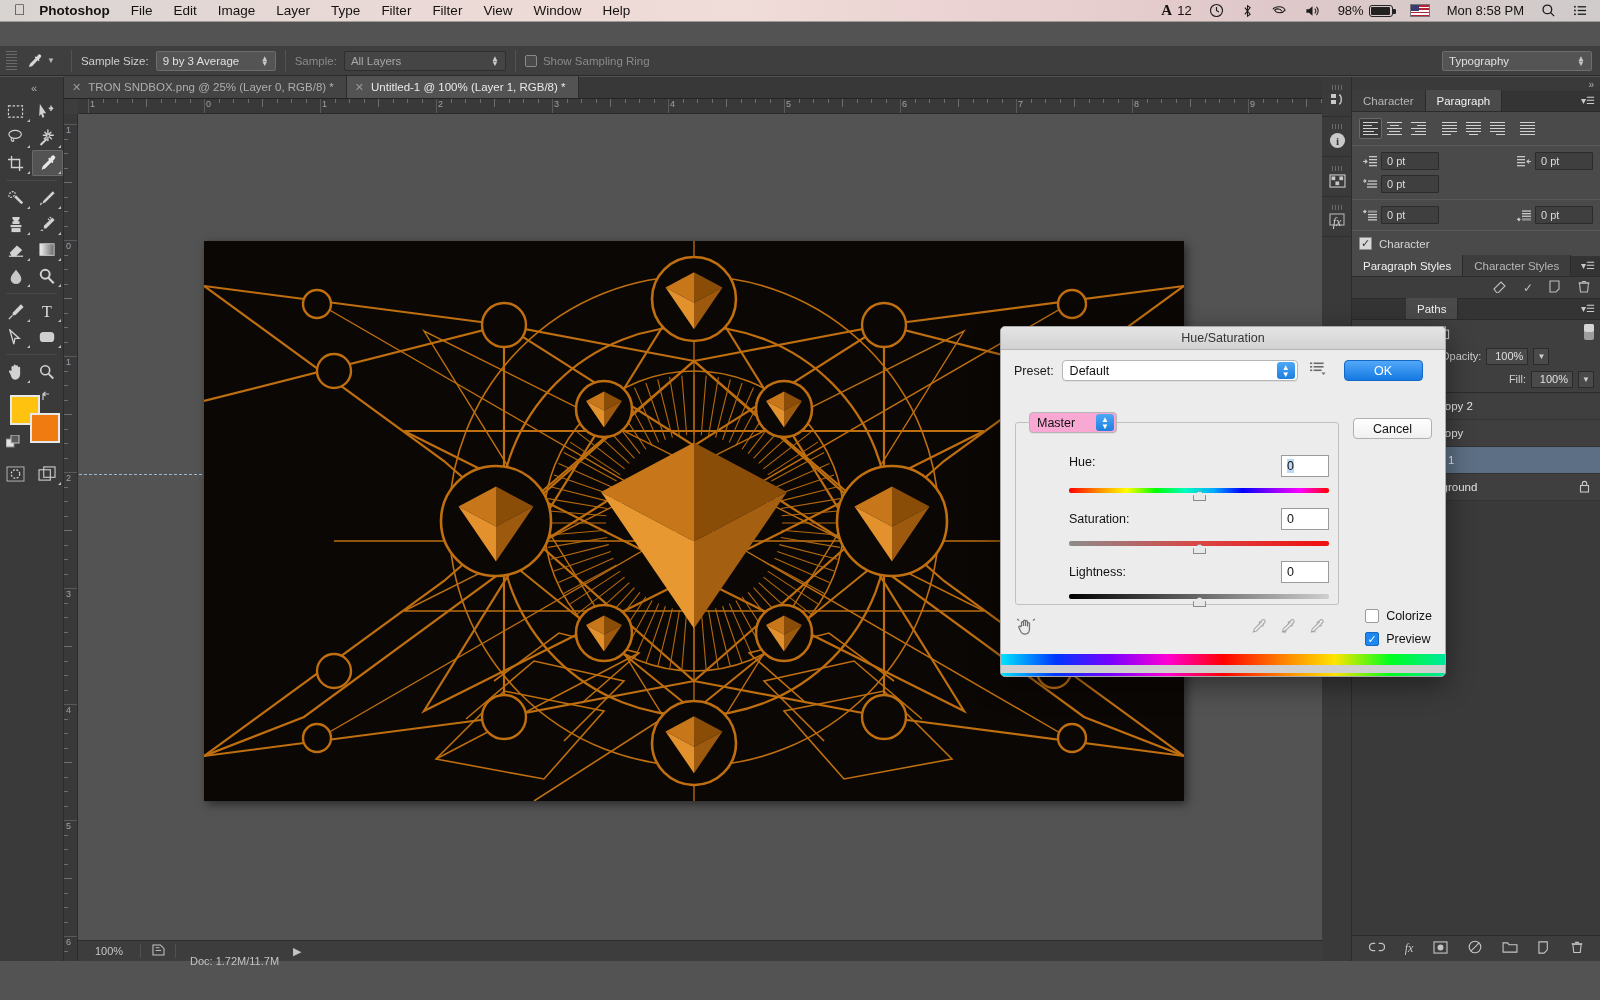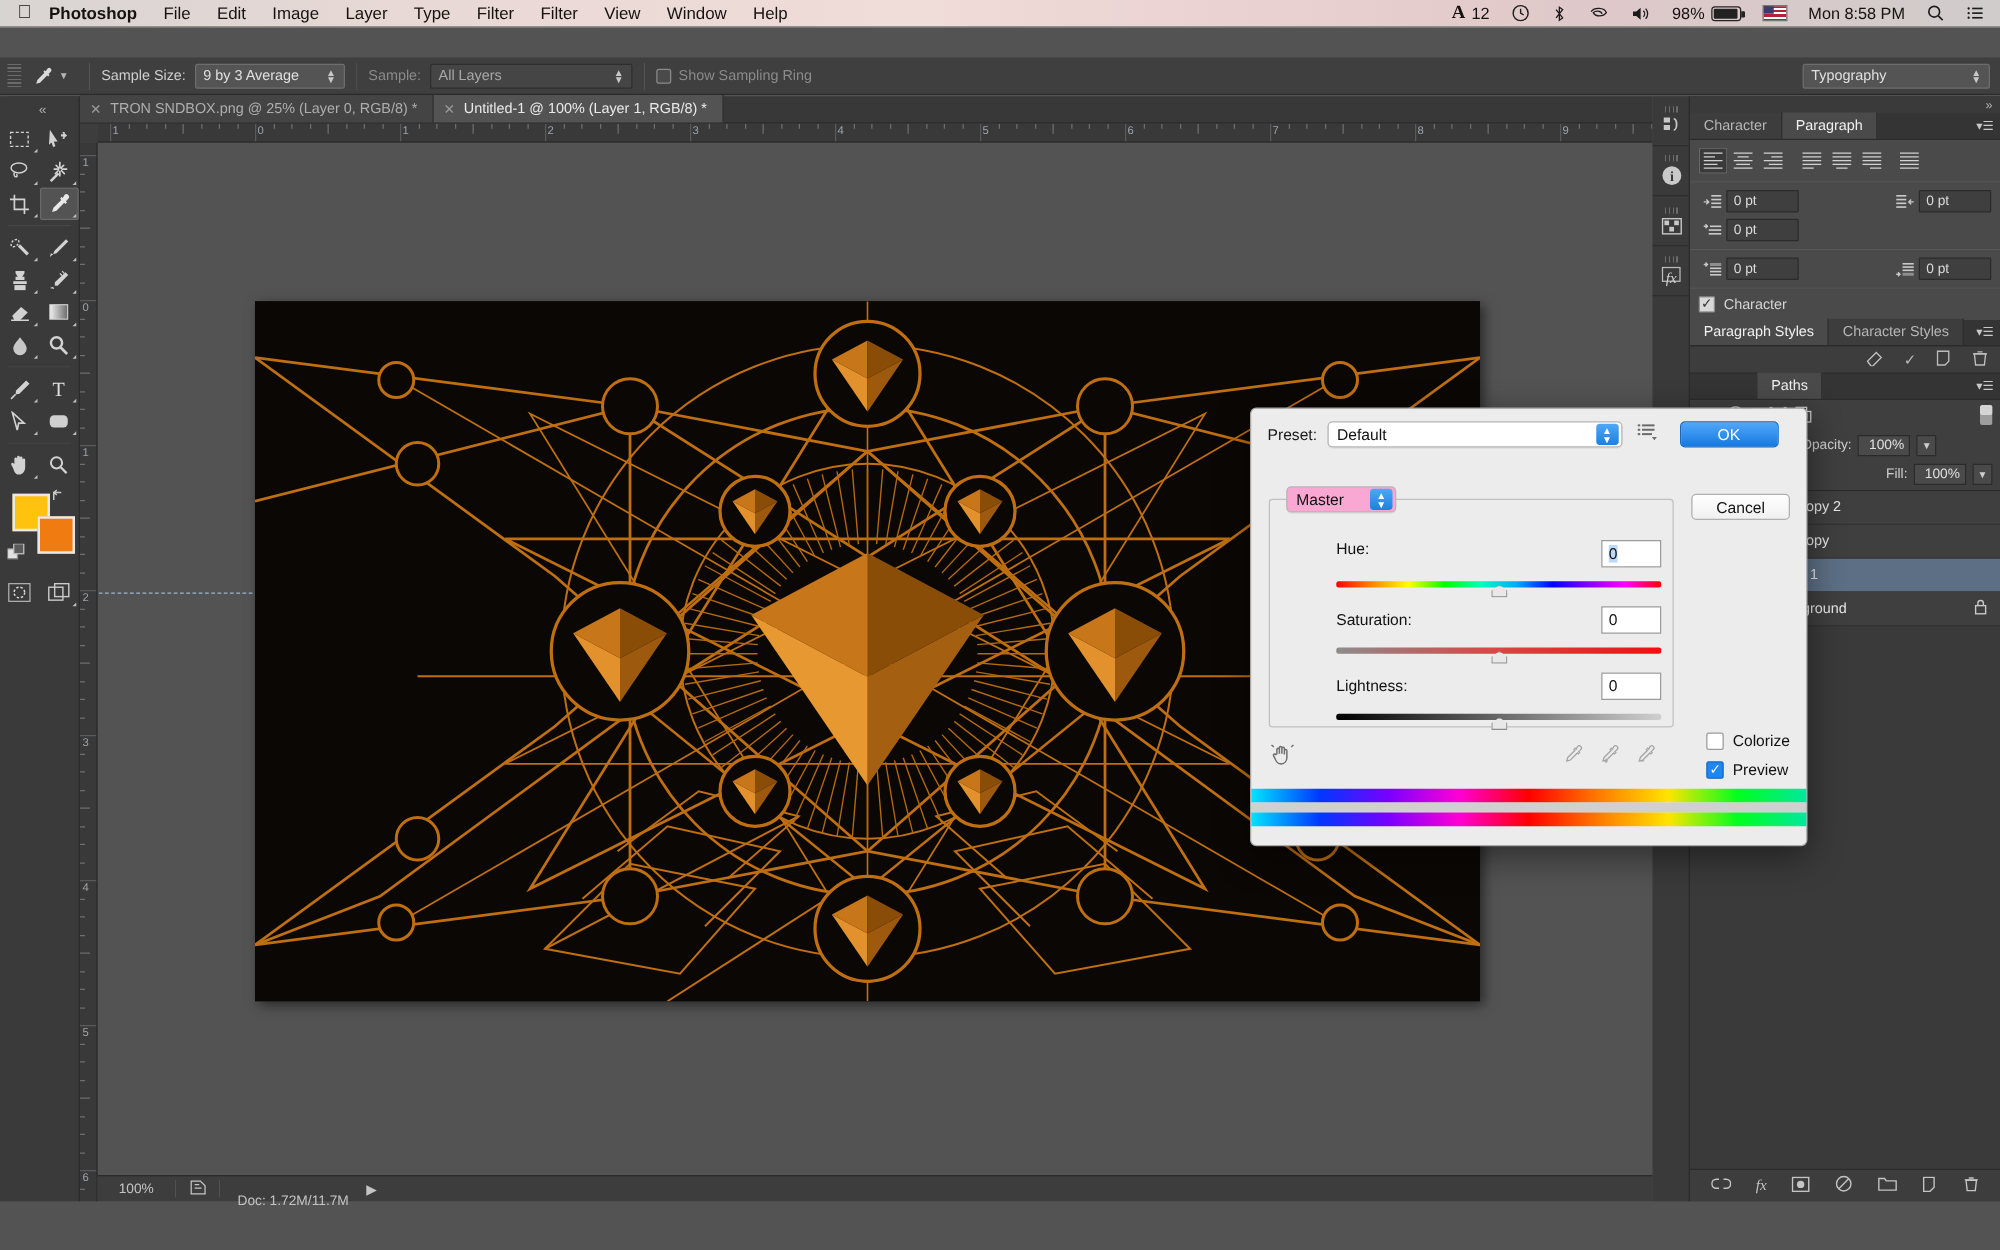--- a/index.html
+++ b/index.html
@@ -1284,20 +1284,21 @@
       <span>
         <svg width="12" height="14" viewBox="0 0 13 14">
             <path d="M2 4h9l-1 9H3z" fill="none" stroke="#c4c4c4" stroke-width="1.2"></path>
             <path d="M0.8 3.6h11.4M4.4 2h4.2" stroke="#c4c4c4" stroke-width="1.2"></path>
           </svg>
       </span>
     </div>
   </div>
 
   <div class="dialog">
+    <div class="dlg-title">Hue/Saturation</div>
     <div class="dlg-body">
 
       <div class="row-preset">
         <span class="lbl">Preset:</span>
         <div class="mac-select" style="width:236px">
           <span>Default</span>
           <span class="arrows">
               <span>▲</span>
               <span>▼</span>
             </span>

